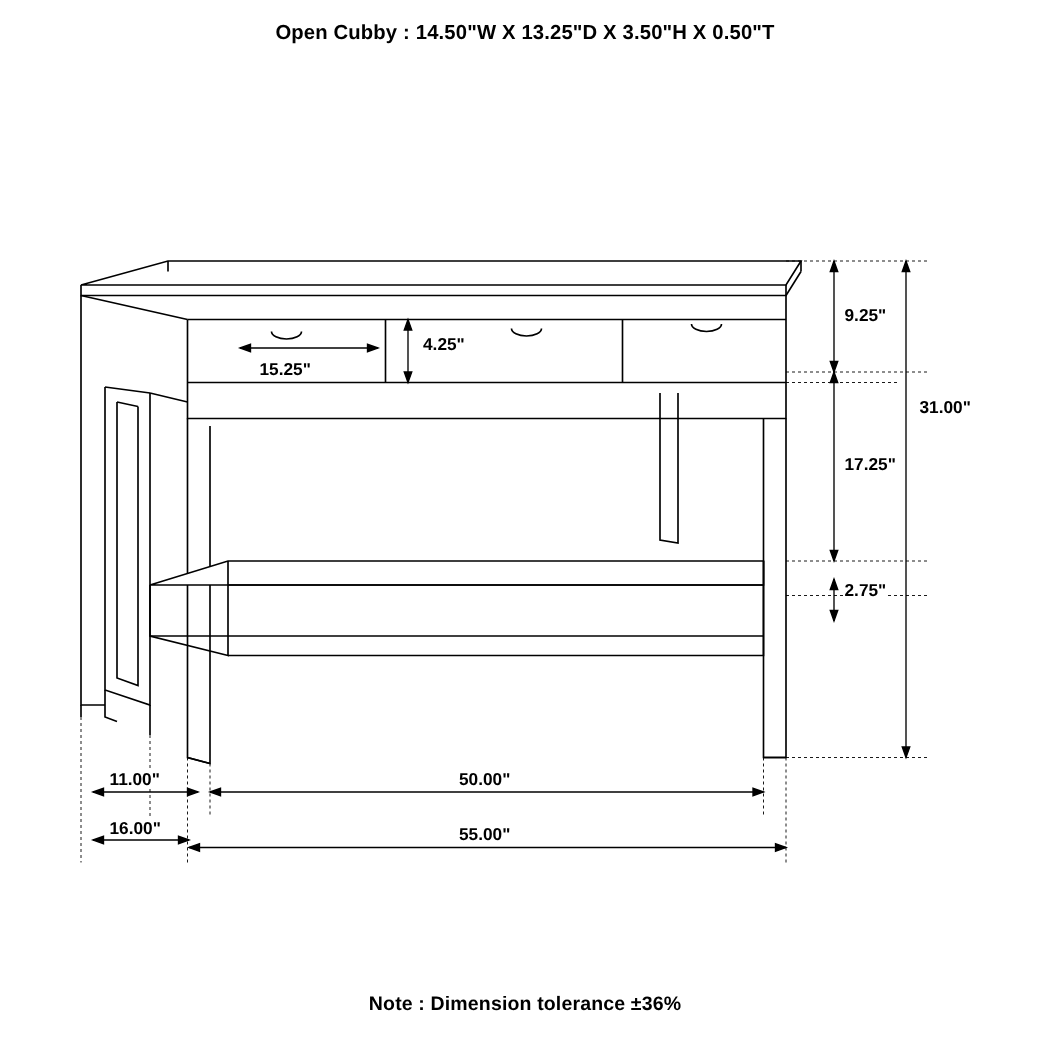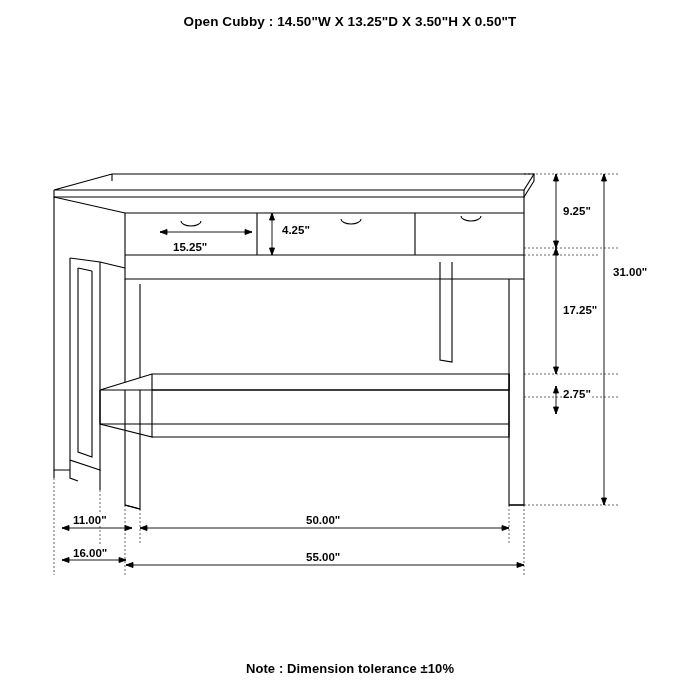--- a/index.html
+++ b/index.html
@@ -200,15 +200,15 @@
   <div class="dim-label" style="left:612px; top:266px;">31.00"</div>
 
   <div class="dim-label" style="left:72px; top:514px;">11.00"</div>
 
   <div class="dim-label" style="left:72px; top:547px;">16.00"</div>
 
   <div class="dim-label" style="left:305px; top:514px;">50.00"</div>
 
   <div class="dim-label" style="left:305px; top:551px;">55.00"</div>
 
-  <div class="footnote">Note : Dimension tolerance ±10%</div>
+  <div class="footnote">Note : Dimension tolerance ±36%</div>
 
 </div>
 
 </body></html>

